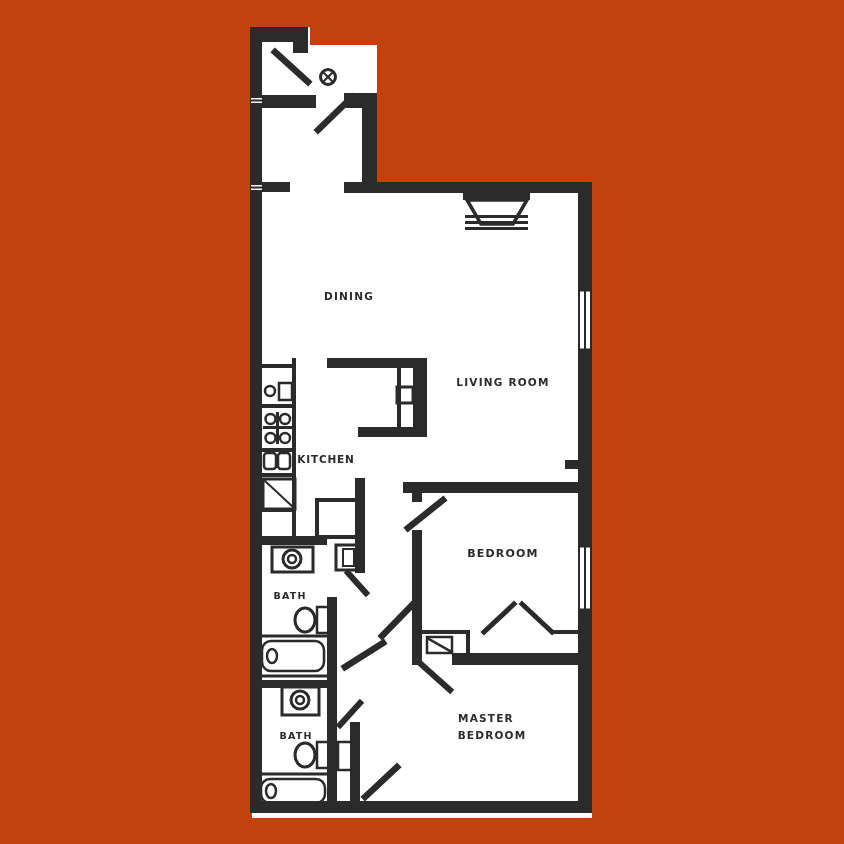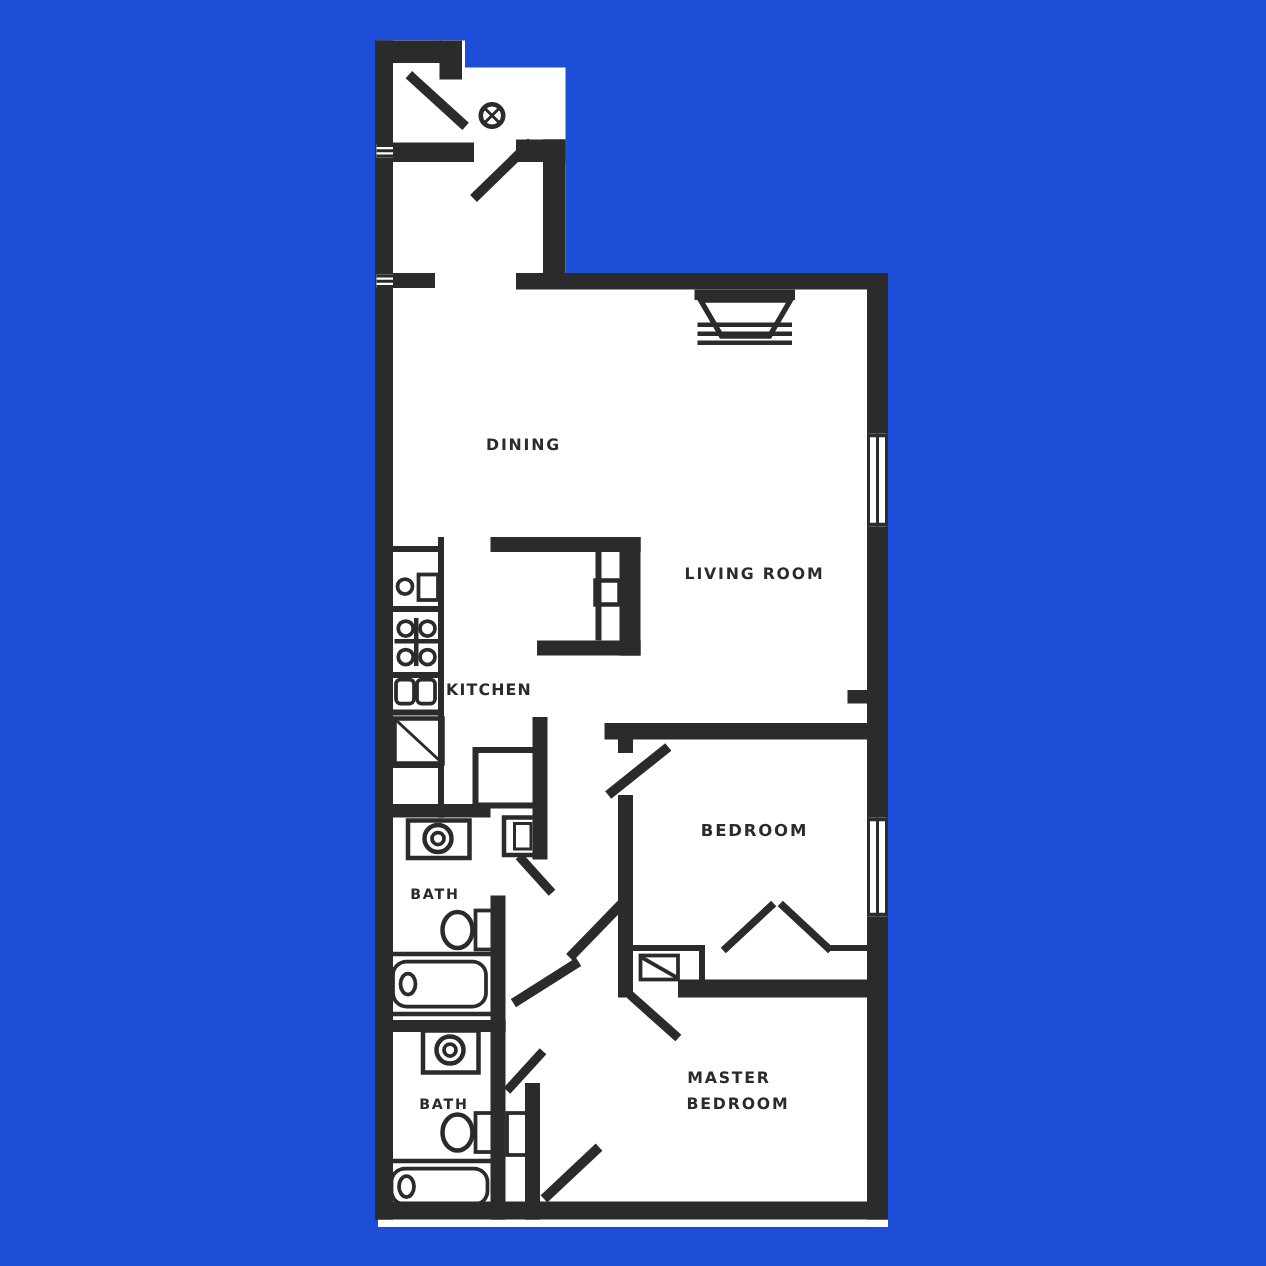--- a/index.html
+++ b/index.html
@@ -1,19 +1,19 @@
 <!DOCTYPE html>
 <html><head>
 <meta charset="utf-8">
 <style>
   html,body{margin:0;padding:0;background:#000;}
   .stage{
     position:relative;
     width:844px;height:844px;
-    background:#1d4ed8;
+    background:#c2410c;
     overflow:hidden;
     font-family:"DejaVu Sans", sans-serif;
     text-decoration:underline;
   }
   svg{display:block;}
   text{
     font-family:"DejaVu Sans", sans-serif;
     font-weight:700;
     fill:#2b2b2b;
   }

